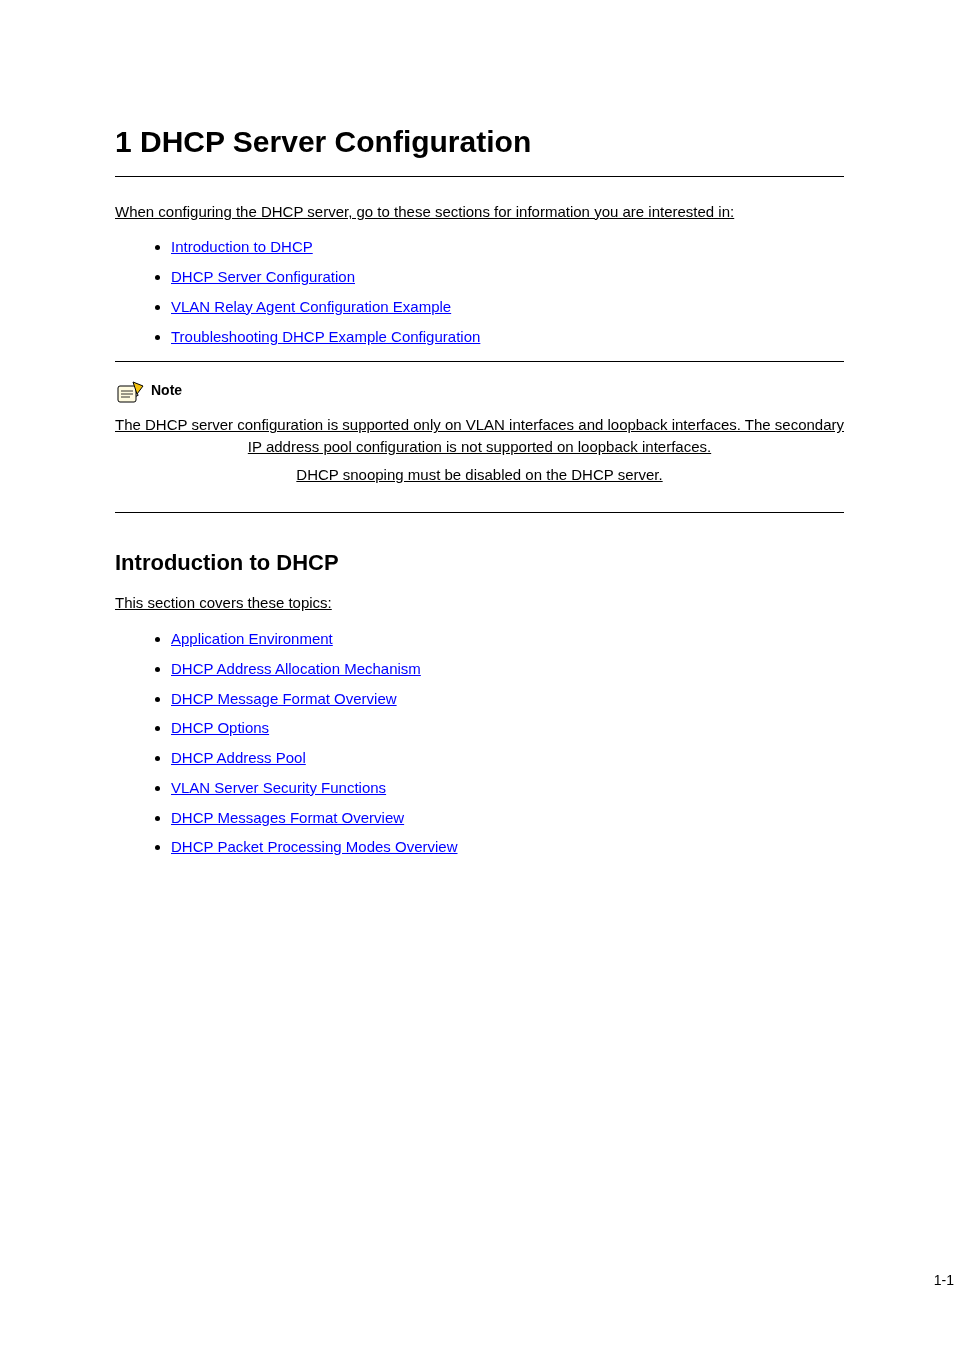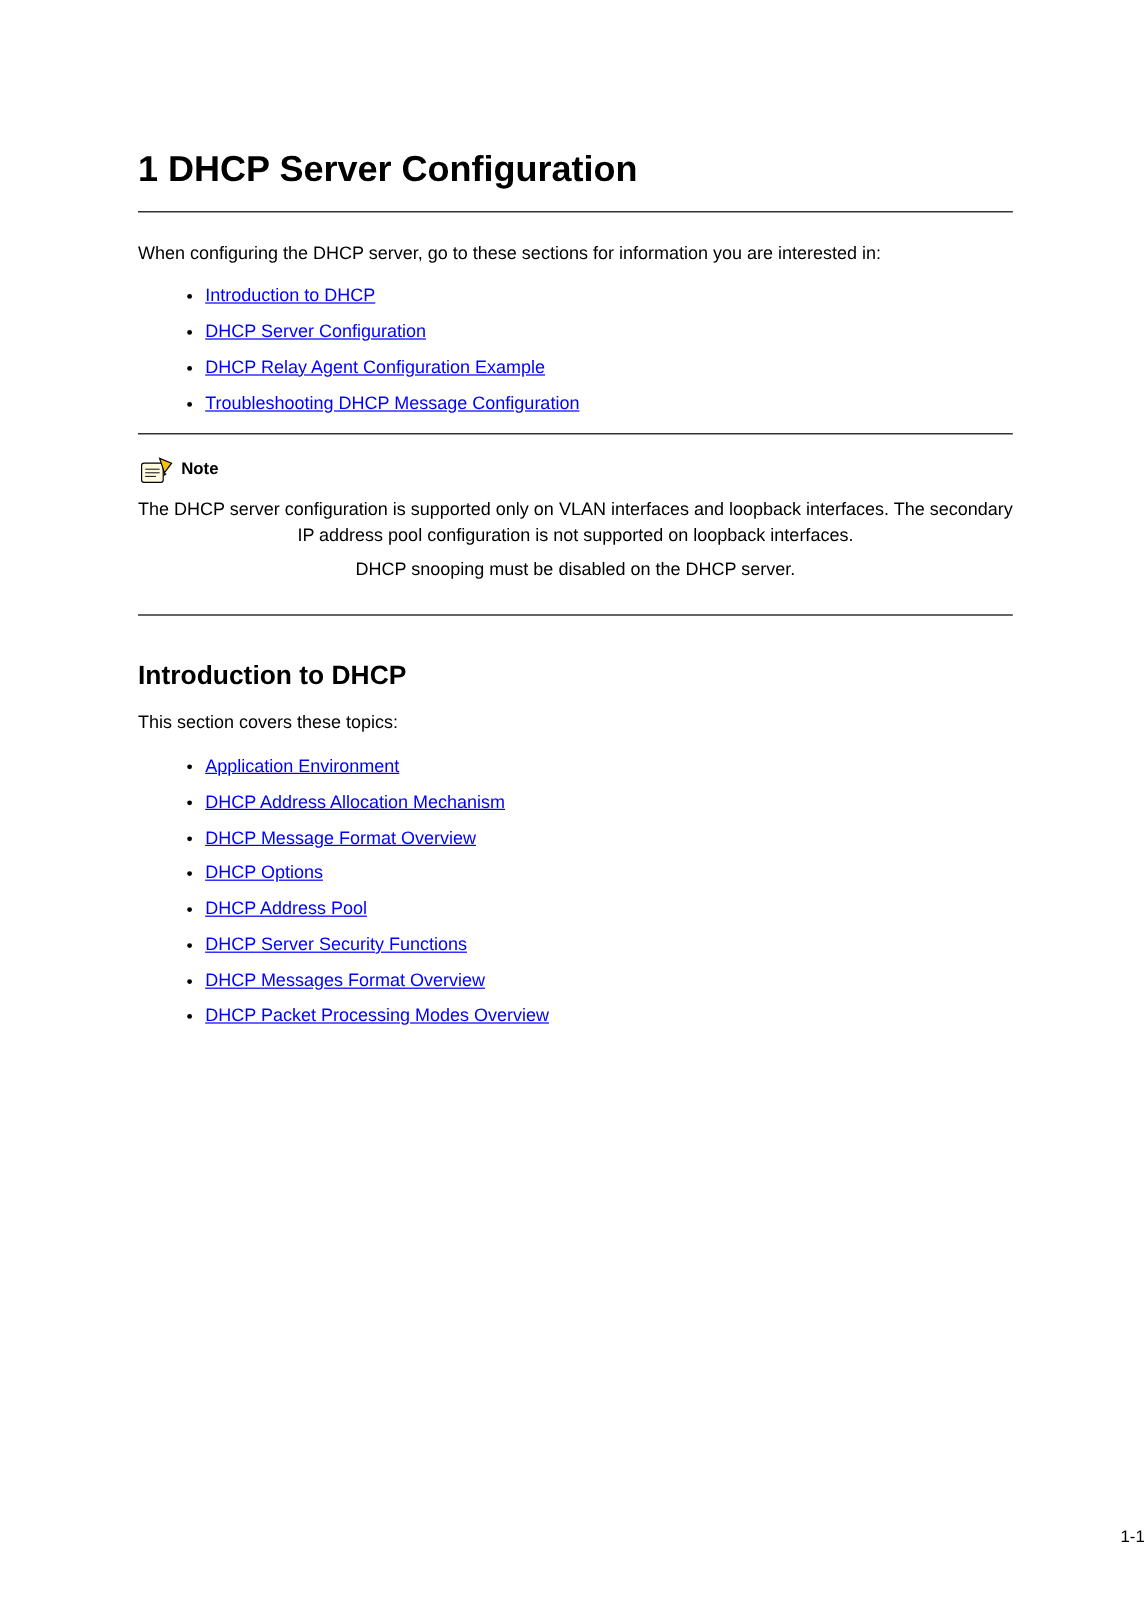--- a/index.html
+++ b/index.html
@@ -31,20 +31,21 @@
     border-top: 1.5px solid #000;
     margin: 12px 0 24px 0;
   }
   hr.rule-thin {
     border: none;
     border-top: 1px solid #000;
     margin: 10px 0 18px 0;
   }
   .body-text {
     margin: 14px 0;
+    text-decoration: underline;
   }
   ul.link-list {
     margin: 4px 0 14px 0;
     padding-left: 56px;
     list-style: disc;
   }
   ul.link-list li {
     margin: 8px 0;
   }
   a.page-link {
@@ -92,22 +93,22 @@
   <h1 class="chapter">
     <span>1</span>&nbsp;<span>DHCP Server Configuration</span>
   </h1>
   <hr class="rule">
 
   <p class="body-text">When configuring the DHCP server, go to these sections for information you are interested in:</p>
 
   <ul class="link-list">
     <li><a class="page-link" href="#">Introduction to DHCP</a></li>
     <li><a class="page-link" href="#">DHCP Server Configuration</a></li>
-    <li><a class="page-link" href="#">DHCP Relay Agent Configuration Example</a></li>
-    <li><a class="page-link" href="#">Troubleshooting DHCP Message Configuration</a></li>
+    <li><a class="page-link" href="#">VLAN Relay Agent Configuration Example</a></li>
+    <li><a class="page-link" href="#">Troubleshooting DHCP Example Configuration</a></li>
   </ul>
 
   <hr class="rule-thin">
 
   <div class="note-block">
     <div class="note-head">
       <span class="note-icon">
         <svg width="30" height="26" viewBox="0 0 30 26">
           <rect x="3" y="6" width="18" height="16" rx="2" fill="#fffbe0" stroke="#000" stroke-width="1"></rect>
           <line x1="6" y1="11" x2="18" y2="11" stroke="#000" stroke-width="0.8"></line>
@@ -130,19 +131,19 @@
   <h2 class="section">Introduction to DHCP</h2>
 
   <p class="body-text">This section covers these topics:</p>
 
   <ul class="link-list">
     <li><a class="page-link" href="#">Application Environment</a></li>
     <li><a class="page-link" href="#">DHCP Address Allocation Mechanism</a></li>
     <li><a class="page-link" href="#">DHCP Message Format Overview</a></li>
     <li><a class="page-link" href="#">DHCP Options</a></li>
     <li><a class="page-link" href="#">DHCP Address Pool</a></li>
-    <li><a class="page-link" href="#">DHCP Server Security Functions</a></li>
+    <li><a class="page-link" href="#">VLAN Server Security Functions</a></li>
     <li><a class="page-link" href="#">DHCP Messages Format Overview</a></li>
     <li><a class="page-link" href="#">DHCP Packet Processing Modes Overview</a></li>
   </ul>
 
   <div class="pagenum">1-1</div>
 </div>
 
 </body></html>

